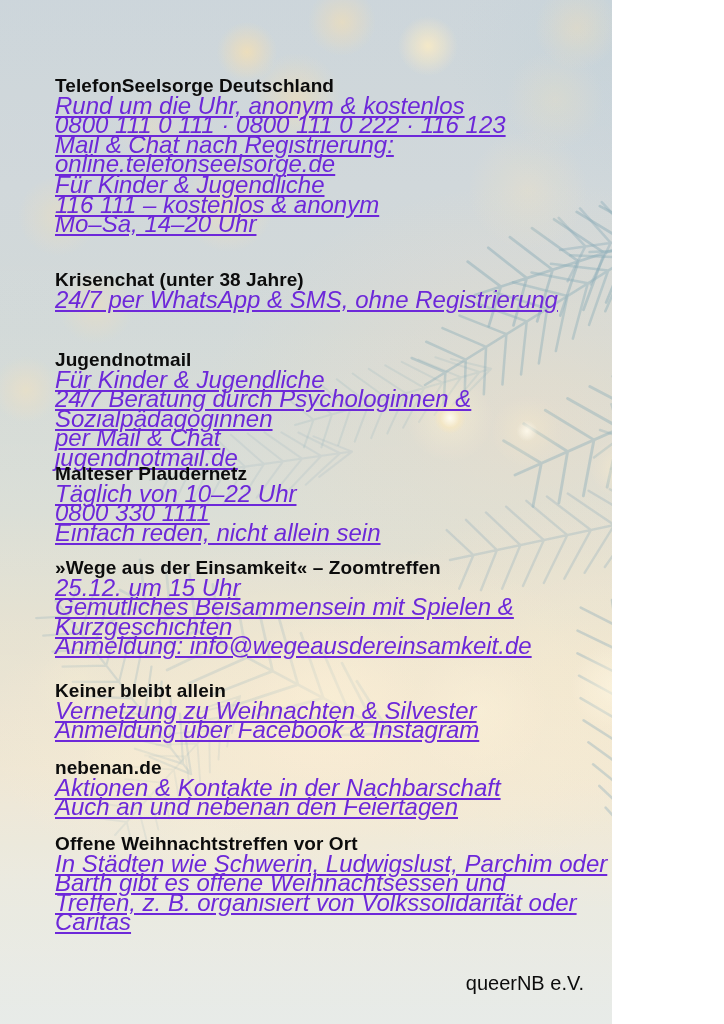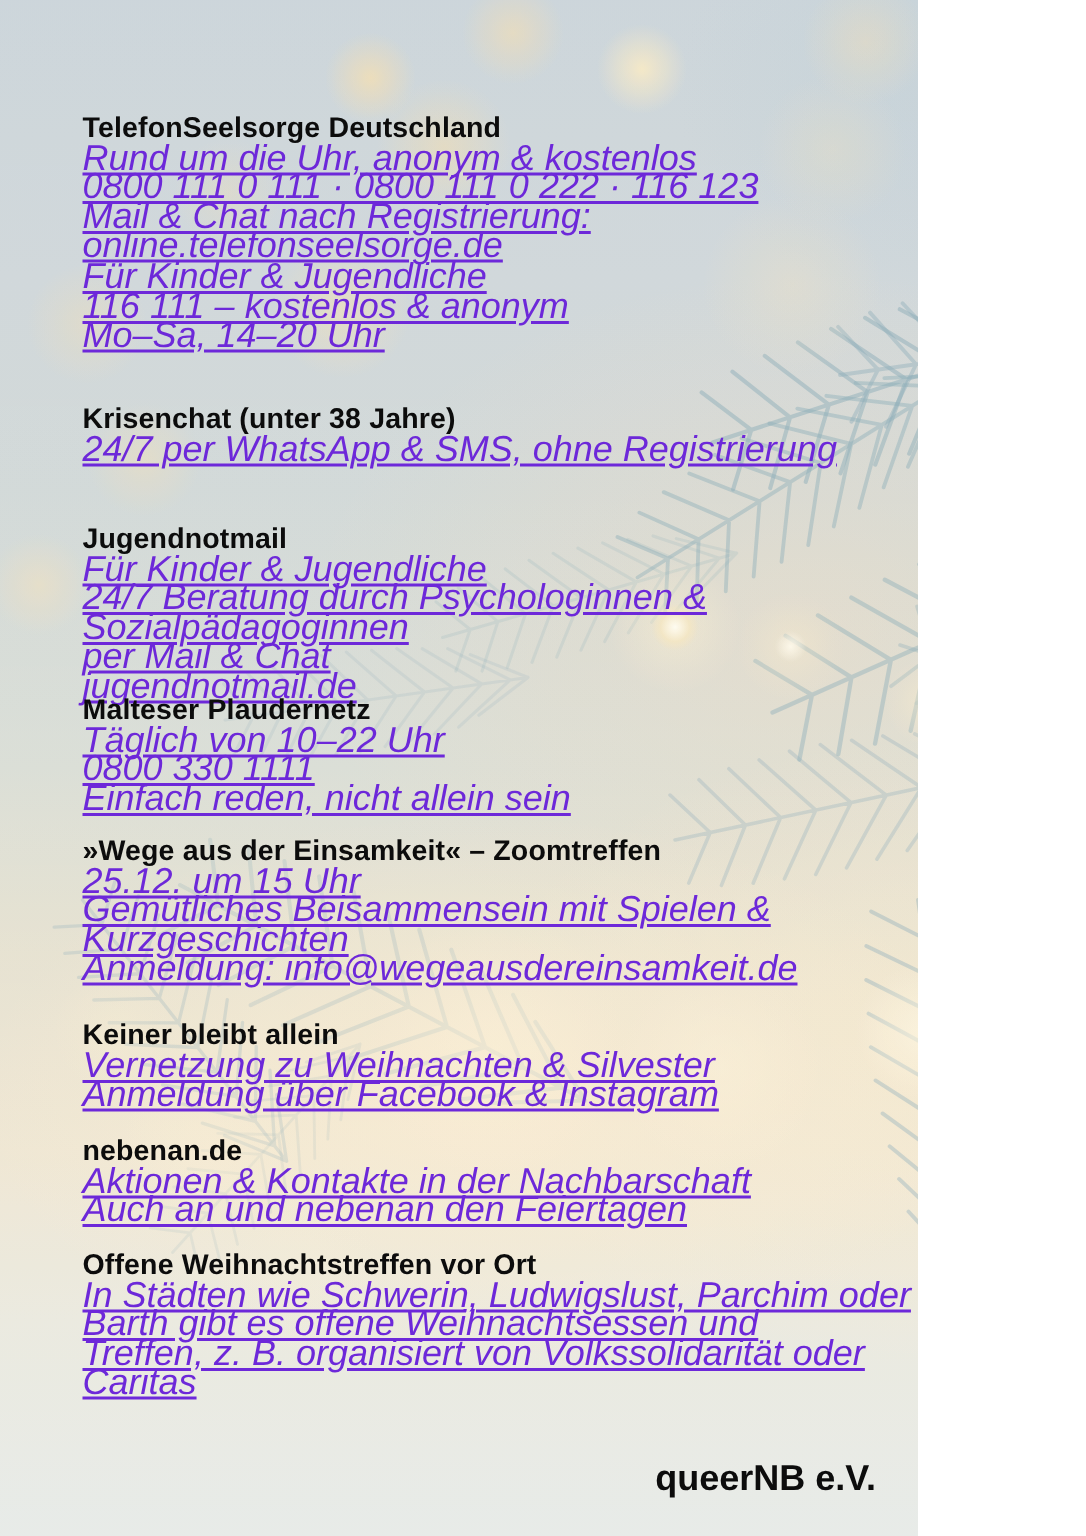--- a/index.html
+++ b/index.html
@@ -45,21 +45,21 @@
       radial-gradient(circle 46px at 616px 688px, rgba(253,244,218,.70), rgba(253,244,218,0) 100%),
       radial-gradient(circle 40px at 75px 688px,  rgba(246,232,200,.35), rgba(246,232,200,0) 100%),
       radial-gradient(circle 55px at 200px 846px, rgba(242,232,208,.35), rgba(242,232,208,0) 100%),
       radial-gradient(circle 40px at 660px 540px, rgba(246,230,195,.40), rgba(246,230,195,0) 100%),
       radial-gradient(circle 50px at 700px 760px, rgba(244,232,205,.40), rgba(244,232,205,0) 100%);
   }
   .veil{background:linear-gradient(180deg, rgba(255,255,255,.10), rgba(255,255,255,.16) 60%, rgba(255,255,255,.22));}
   .content section{position:absolute;left:55px;width:625px;}
   .hd{margin:0;font-size:19px;font-weight:bold;color:#0c0c0c;line-height:19.5px;letter-spacing:.1px;}
   .ln{margin:0;font-size:24px;font-style:italic;color:#6d28d9;line-height:19.5px;text-decoration:underline;}
-  .footer{position:absolute;top:972px;right:28px;font-size:24px;font-weight:bold;color:#0c0c0c;}
+  .footer{position:absolute;top:972px;right:28px;font-size:20px;font-weight:normal;color:#0c0c0c;}
 </style>
 </head>
 <body>
 
 <div class="page">
 
   <div class="layer bg-base"></div>
 
   <svg class="layer branches" width="724" height="1024" viewBox="0 0 724 1024" xmlns="http://www.w3.org/2000/svg">
     <defs>

